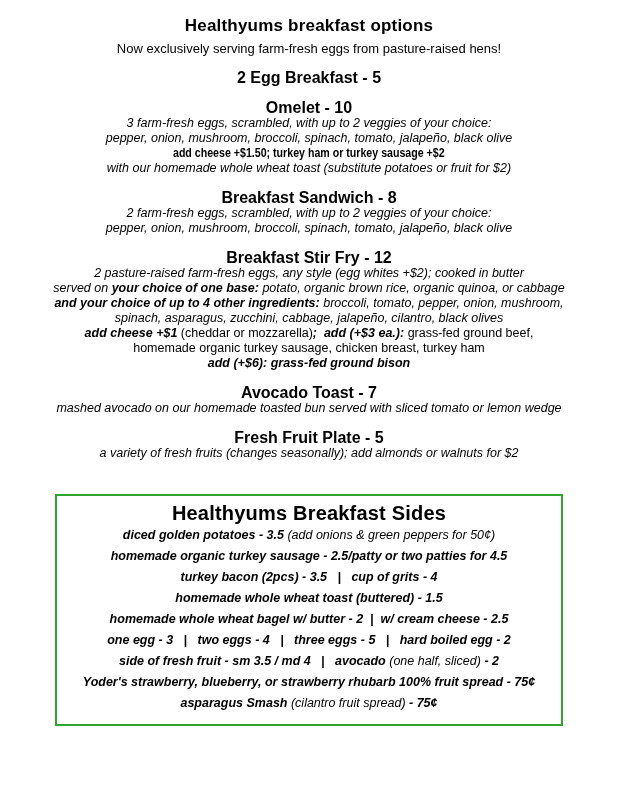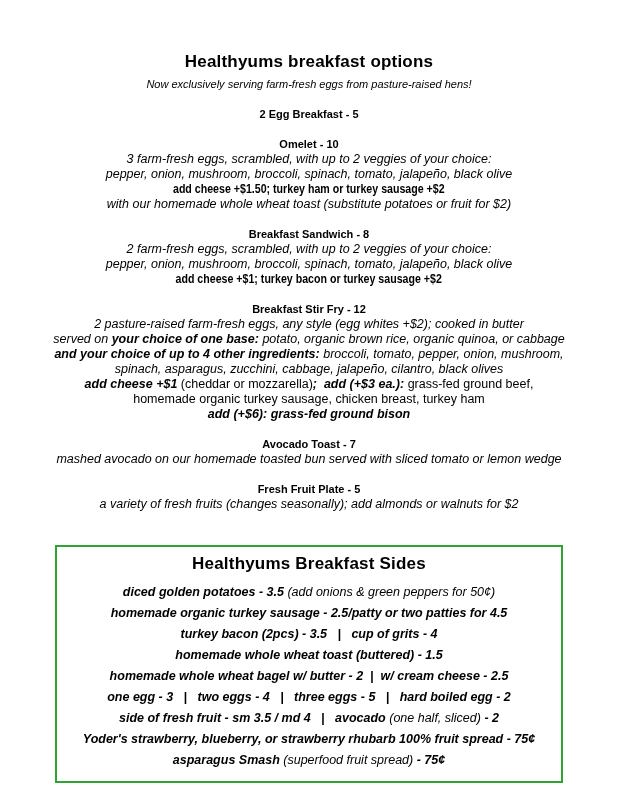--- a/index.html
+++ b/index.html
@@ -7,39 +7,38 @@
     padding: 0;
     background: #ffffff;
     width: 618px;
     height: 800px;
     overflow: hidden;
     font-family: "Liberation Sans", "DejaVu Sans", sans-serif;
     color: #000000;
   }
   .page {
     width: 618px;
-    padding-top: 52px;
+    padding-top: 16px;
     text-align: center;
     box-sizing: border-box;
   }
   .title {
     font-size: 17px;
     font-weight: bold;
     line-height: 20px;
     letter-spacing: 0.2px;
   }
   .subtitle {
-    font-size: 11px;
-    font-style: italic;
+    font-size: 13px;
     margin-top: 5px;
     line-height: 15px;
   }
   .section { margin-top: 14px; }
   .heading {
-    font-size: 11px;
+    font-size: 16px;
     font-weight: bold;
     line-height: 16px;
     white-space: pre;
     text-align: center;
   }
   .line {
     font-size: 12.5px;
     line-height: 15px;
     white-space: pre;
   }
@@ -52,24 +51,24 @@
   .bc { font-weight: bold; display: inline-block; transform: scaleX(0.85); transform-origin: 50% 50%; }
   
   .sides-box {
     width: 504px;
     margin: 33px auto 0;
     border: 2px solid #2ea52e;
     padding: 7px 0 10px;
     box-sizing: content-box;
   }
   .sides-title {
-    font-size: 17px;
+    font-size: 20px;
     font-weight: bold;
     line-height: 20px;
-    margin-bottom: 8px;
+    margin-bottom: 2px;
     letter-spacing: 0.2px;
   }
   .sides-box .line { line-height: 21px; }
 </style>
 </head>
 <body>
 
 <div class="page">
   <div class="title">Healthyums breakfast options</div>
   <div class="subtitle">Now exclusively serving farm-fresh eggs from pasture-raised hens!</div>
@@ -82,21 +81,20 @@
         <div class="heading">Omelet - 10</div>
         <div class="line"><span class="i">3 farm-fresh eggs, scrambled, with up to 2 veggies of your choice:</span></div>
         <div class="line"><span class="i">pepper, onion, mushroom, broccoli, spinach, tomato, jalapeño, black olive</span></div>
         <div class="line"><span class="bc">add cheese +$1.50; turkey ham or turkey sausage +$2</span></div>
         <div class="line"><span class="i">with our homemade whole wheat toast (substitute potatoes or fruit for $2)</span></div>
       </div>
       <div class="section">
         <div class="heading">Breakfast Sandwich - 8</div>
         <div class="line"><span class="i">2 farm-fresh eggs, scrambled, with up to 2 veggies of your choice:</span></div>
         <div class="line"><span class="i">pepper, onion, mushroom, broccoli, spinach, tomato, jalapeño, black olive</span></div>
-        <div class="line"><span class="bc">add cheese +$1; turkey bacon or turkey sausage +$2</span></div>
       </div>
       <div class="section">
         <div class="heading">Breakfast Stir Fry - 12</div>
         <div class="line"><span class="i">2 pasture-raised farm-fresh eggs, any style (egg whites +$2); cooked in butter</span></div>
         <div class="line"><span class="i">served on </span><span class="bi">your choice of one base:</span><span class="i"> potato, organic brown rice, organic quinoa, or cabbage</span></div>
         <div class="line"><span class="bi">and your choice of up to 4 other ingredients:</span><span class="i"> broccoli, tomato, pepper, onion, mushroom,</span></div>
         <div class="line"><span class="i">spinach, asparagus, zucchini, cabbage, jalapeño, cilantro, black olives</span></div>
         <div class="line"><span class="b">add cheese +$1</span><span class="r"> (cheddar or mozzarella)</span><span class="b">;  add (+$3 ea.):</span><span class="r"> grass-fed ground beef,</span></div>
         <div class="line"><span class="r">homemade organic turkey sausage, chicken breast, turkey ham</span></div>
         <div class="line"><span class="b">add (+$6): grass-fed ground bison</span></div>
@@ -115,16 +113,16 @@
     <div class="sides-title">Healthyums Breakfast Sides</div>
     <div>
         <div class="line"><span class="b">diced golden potatoes - 3.5 </span><span class="i">(add onions &amp; green peppers for 50¢)</span></div>
         <div class="line"><span class="b">homemade organic turkey sausage - 2.5/patty or two patties for 4.5</span></div>
         <div class="line"><span class="b">turkey bacon </span><span class="bi">(2pcs)</span><span class="b"> - 3.5   |   cup of grits - 4</span></div>
         <div class="line"><span class="b">homemade whole wheat toast (buttered) - 1.5</span></div>
         <div class="line"><span class="b">homemade whole wheat bagel w/ butter - 2  |  w/ cream cheese - 2.5</span></div>
         <div class="line"><span class="b">one egg - 3   |   two eggs - 4   |   three eggs - 5   |   hard boiled egg - 2</span></div>
         <div class="line"><span class="b">side of fresh fruit - sm 3.5 / md 4   |   avocado </span><span class="i">(one half, sliced)</span><span class="b"> - 2</span></div>
         <div class="line"><span class="b">Yoder's strawberry, blueberry, or strawberry rhubarb 100% fruit spread - 75¢</span></div>
-        <div class="line"><span class="b">asparagus Smash </span><span class="i">(superfood fruit spread)</span><span class="b"> - 75¢</span></div>
+        <div class="line"><span class="b">asparagus Smash </span><span class="i">(cilantro fruit spread)</span><span class="b"> - 75¢</span></div>
       </div>
   </div>
 </div>
 
 </body></html>

